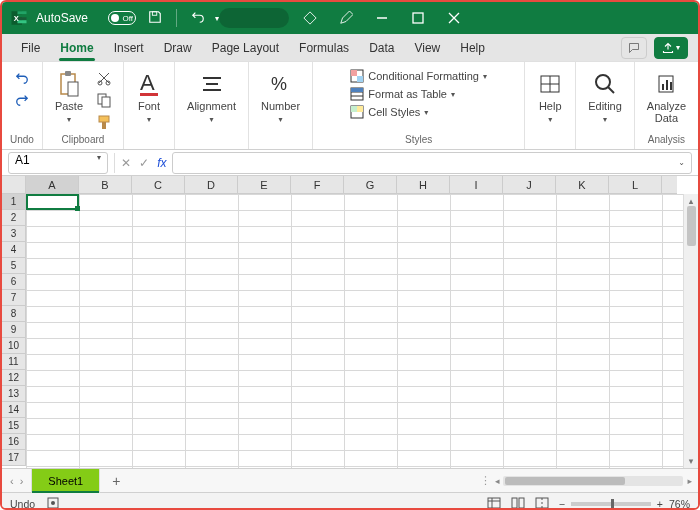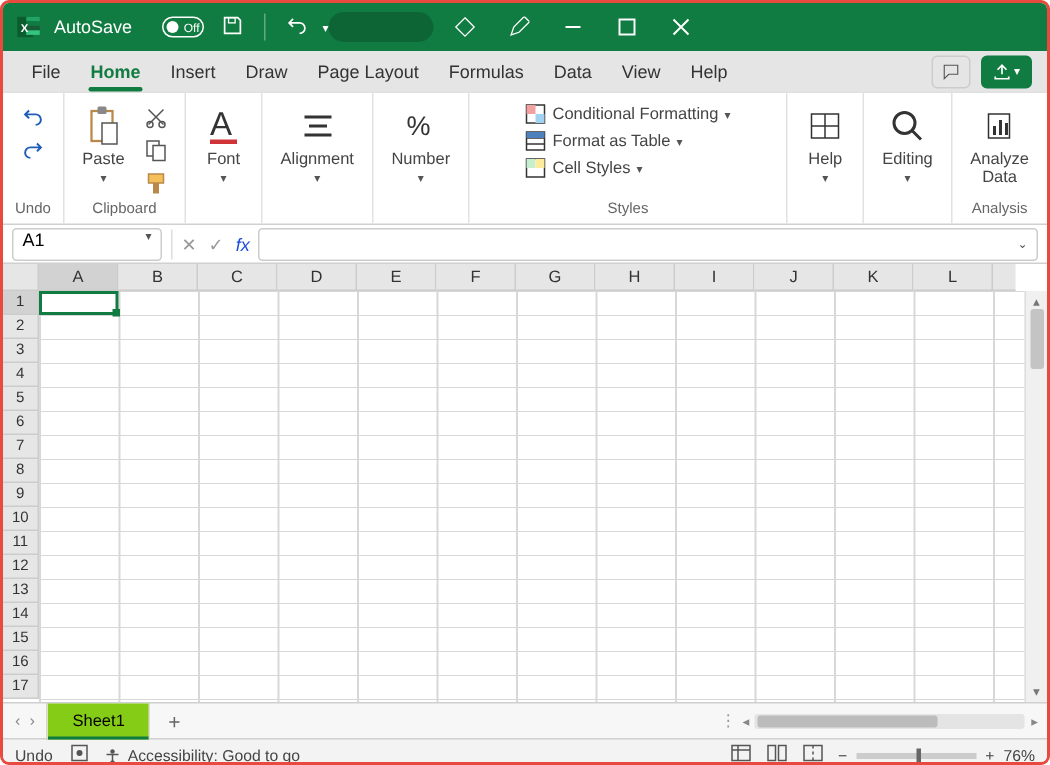--- a/index.html
+++ b/index.html
@@ -411,27 +411,20 @@
       <span style="color:#888;font-size:9px">▸</span>
     </div>
 </div>
 
 <div class="statusbar">
   <span>Undo</span>
   <span style="margin-left:12px"><svg width="12" height="12" viewBox="0 0 12 12">
         <rect x="1" y="1" width="10" height="10" fill="none" stroke="#555"></rect>
         <circle cx="6" cy="6" r="2" fill="#555"></circle>
       </svg></span>
-  <span class="acc">
-      <svg width="12" height="12" viewBox="0 0 12 12">
-        <circle cx="6" cy="3" r="1.5" fill="#555"></circle>
-        <path d="M2 5h8M6 5v4m-2 2l2-2 2 2" stroke="#555" fill="none"></path>
-      </svg>
-      <span>Accessibility: Good to go</span>
-    </span>
   <div class="spacer"></div>
   <div class="view-btns">
     <span><svg width="14" height="12" viewBox="0 0 14 12">
           <rect x="1" y="1" width="12" height="10" fill="none" stroke="#555"></rect>
           <line x1="1" y1="4" x2="13" y2="4" stroke="#555"></line>
           <line x1="5" y1="1" x2="5" y2="11" stroke="#555"></line>
         </svg></span>
     <span><svg width="14" height="12" viewBox="0 0 14 12">
           <rect x="1" y="1" width="5" height="10" fill="none" stroke="#555"></rect>
           <rect x="8" y="1" width="5" height="10" fill="none" stroke="#555"></rect>

